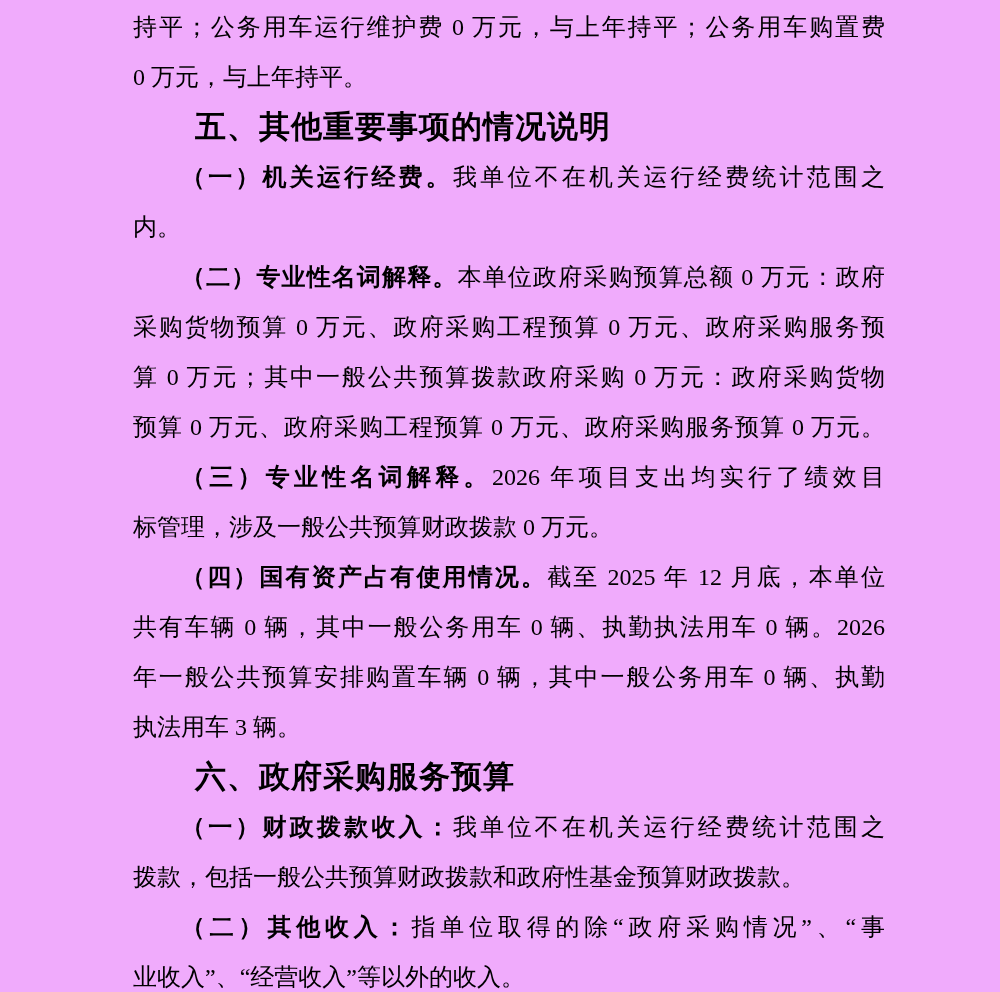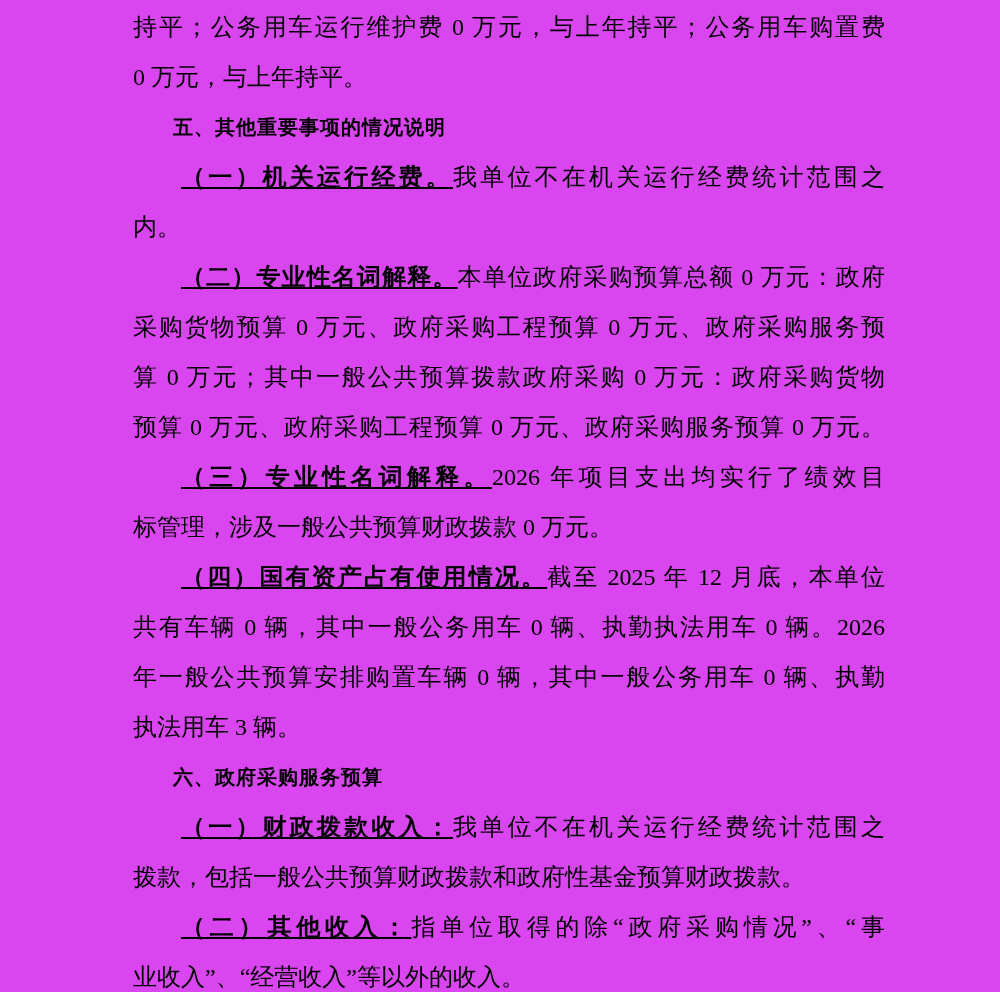--- a/index.html
+++ b/index.html
@@ -5,21 +5,21 @@
 <style>
   html, body {
     margin: 0;
     padding: 0;
     background: #ffffff;
   }
   .page {
     position: relative;
     width: 1000px;
     height: 992px;
-    background: #d946ef;
+    background: #f0abfc;
     color: #000000;
     overflow: hidden;
     box-sizing: border-box;
     padding: 2px 115px 0 133px;
     font-family: "Liberation Serif", "DejaVu Serif", serif;
     font-size: 24px;
   }
   .content {
     width: 752px;
   }
@@ -33,26 +33,25 @@
   .line.just {
     text-align: justify;
     text-align-last: justify;
   }
   .line.indent {
     text-indent: 2em;
   }
   .block.heading .line {
     font-family: "Liberation Sans", "DejaVu Sans", sans-serif;
     font-weight: 700;
-    font-size: 20px;
+    font-size: 31px;
     letter-spacing: 1px;
   }
   .lead {
     font-weight: 700;
-    text-decoration: underline;
   }
 </style>
 </head>
 <body>
 
 <div class="page">
   <div class="content">
       <div class="block body">
         <div class="line just"><span>持平；公务用车运行维护费 0 万元，与上年持平；公务用车购置费</span></div>
         <div class="line"><span>0 万元，与上年持平。</span></div>

